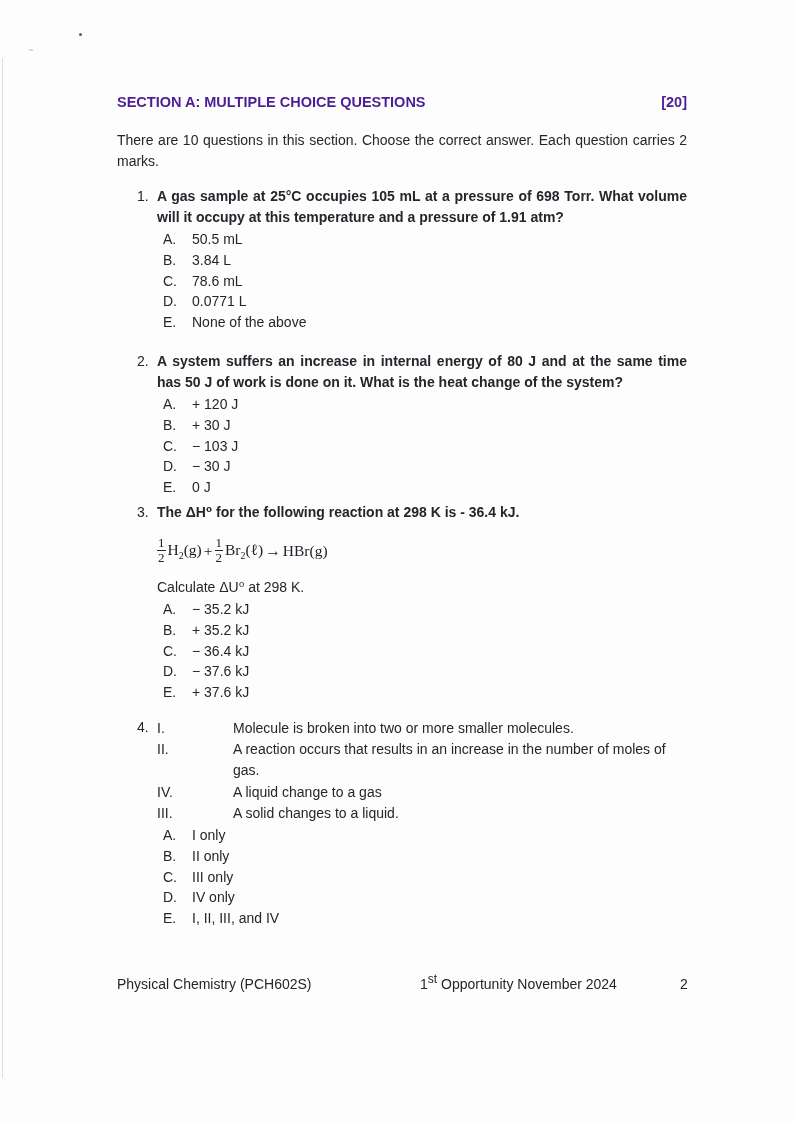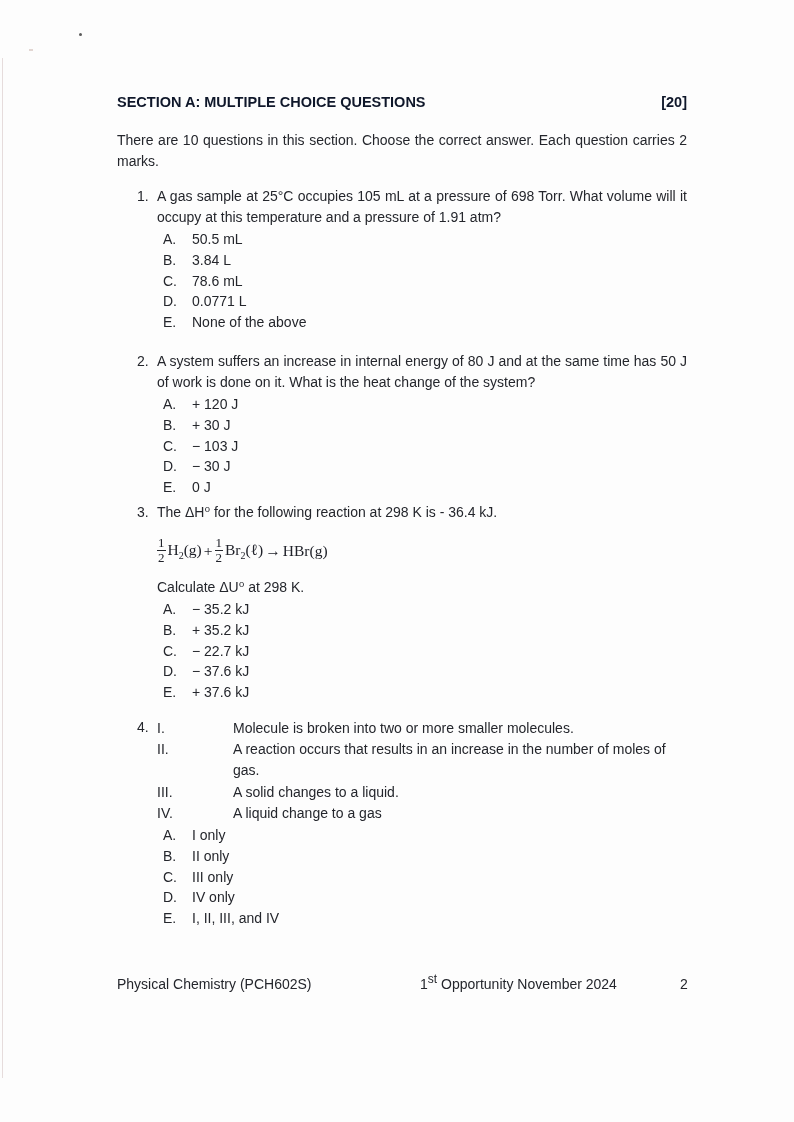--- a/index.html
+++ b/index.html
@@ -48,21 +48,21 @@
     top: 92px;
     width: 570px;
     font-size: 14px;
     line-height: 21px;
   }
   .header-row {
     display: flex;
     justify-content: space-between;
     font-weight: bold;
     font-size: 14.5px;
-    color: #0f172a;
+    color: #4c1d95;
   }
   .intro {
     margin-top: 17px;
     text-align: justify;
   }
 
   .question {
     display: flex;
   }
   .q-gap-1 { margin-top: 14px; }
@@ -75,20 +75,21 @@
     padding-left: 20px;
     box-sizing: border-box;
     flex: none;
   }
   .q-body {
     flex: 1;
     min-width: 0;
   }
   .q-text {
     text-align: justify;
+    font-weight: bold;
   }
   .options {
     margin-top: 1px;
   }
   .option {
     display: flex;
     padding-left: 6px;
     line-height: 20.8px;
   }
   .opt-letter {
@@ -262,21 +263,21 @@
         <div class="option">
           <span class="opt-letter">A.</span>
           <span>− 35.2 kJ</span>
         </div>
         <div class="option">
           <span class="opt-letter">B.</span>
           <span>+ 35.2 kJ</span>
         </div>
         <div class="option">
           <span class="opt-letter">C.</span>
-          <span>− 22.7 kJ</span>
+          <span>− 36.4 kJ</span>
         </div>
         <div class="option">
           <span class="opt-letter">D.</span>
           <span>− 37.6 kJ</span>
         </div>
         <div class="option">
           <span class="opt-letter">E.</span>
           <span>+ 37.6 kJ</span>
         </div>
       </div>
@@ -290,26 +291,26 @@
       <div class="sub-items">
         <div class="sub-item">
           <span class="sub-num">I.</span>
           <span>Molecule is broken into two or more smaller molecules.</span>
         </div>
         <div class="sub-item">
           <span class="sub-num">II.</span>
           <span>A reaction occurs that results in an increase in the number of moles of gas.</span>
         </div>
         <div class="sub-item">
+          <span class="sub-num">IV.</span>
+          <span>A liquid change to a gas</span>
+        </div>
+        <div class="sub-item">
           <span class="sub-num">III.</span>
           <span>A solid changes to a liquid.</span>
-        </div>
-        <div class="sub-item">
-          <span class="sub-num">IV.</span>
-          <span>A liquid change to a gas</span>
         </div>
       </div>
 
       <div class="options">
         <div class="option">
           <span class="opt-letter">A.</span>
           <span>I only</span>
         </div>
         <div class="option">
           <span class="opt-letter">B.</span>

